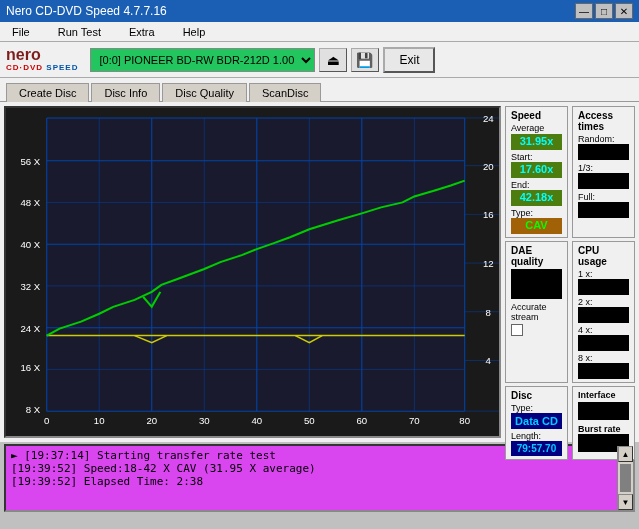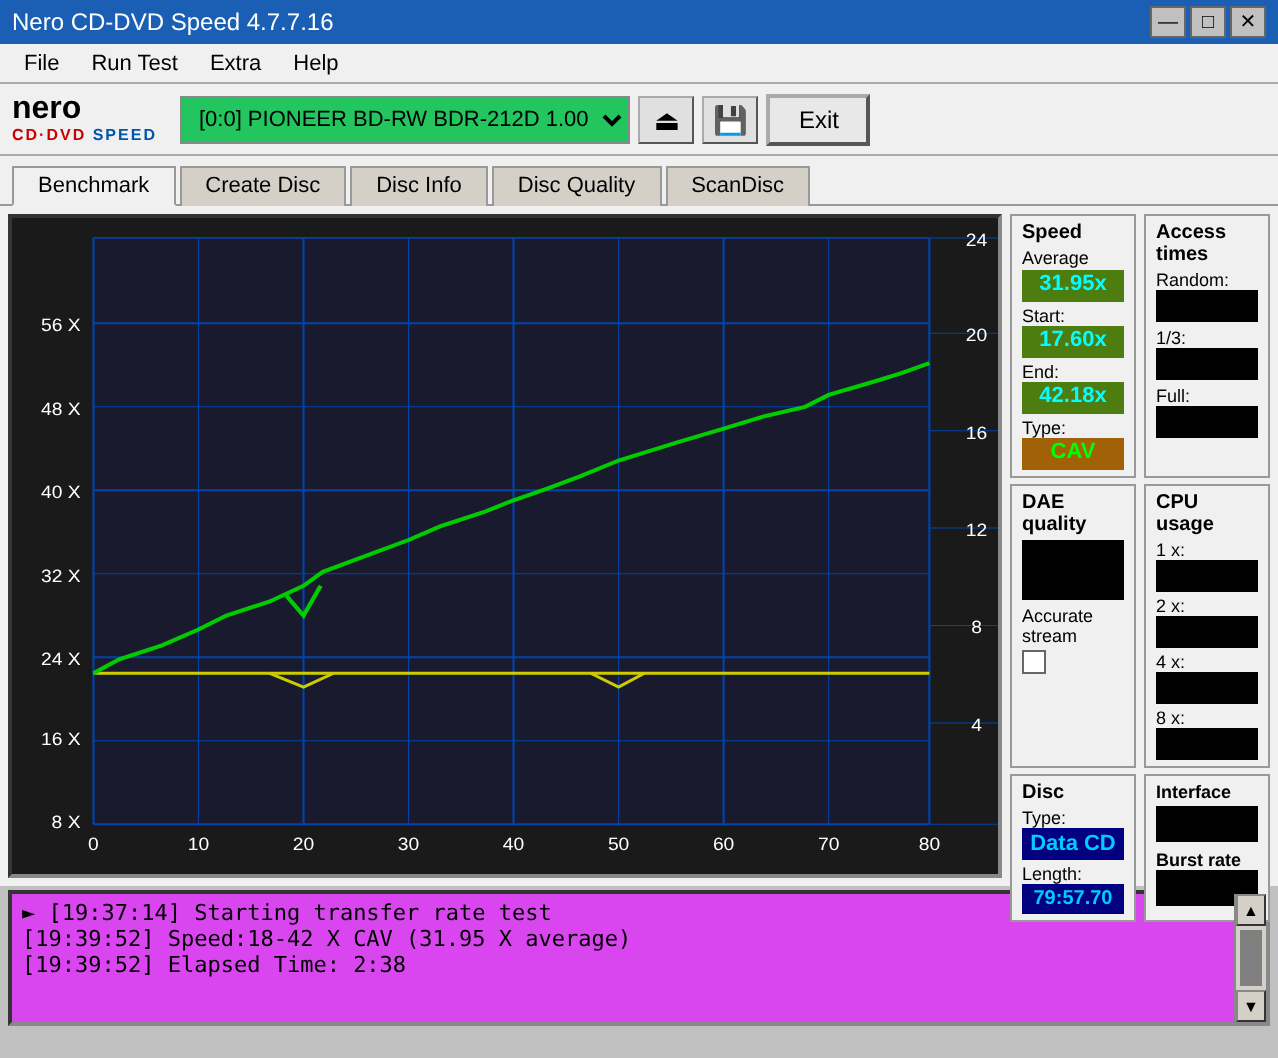--- a/index.html
+++ b/index.html
@@ -4,27 +4,27 @@
   <style>
     * { margin: 0; padding: 0; box-sizing: border-box; }
     body { width: 639px; height: 529px; background: #c0c0c0; font-family: 'Segoe UI', Tahoma, sans-serif; font-size: 11px; overflow: hidden; }
     
     
     .titlebar { background: #1a5fb4; color: white; height: 22px; display: flex; align-items: center; justify-content: space-between; padding: 0 6px; font-size: 12px; }
     .titlebar-controls { display: flex; gap: 2px; }
     .titlebar-btn { width: 18px; height: 16px; background: #c0c0c0; border: 1px solid #666; font-size: 10px; display: flex; align-items: center; justify-content: center; cursor: pointer; color: #000; }
     
     
-    .menubar { background: #f0f0f0; height: 20px; display: flex; align-items: center; padding: 0 4px; border-bottom: 1px solid #aaa; }
+    .menubar { background: #f0f0f0; height: 20px; display: flex; align-items: center; padding: 0 4px; border-bottom: 1px solid #aaa; gap: 12px; }
     .menubar-item { padding: 2px 8px; font-size: 11px; cursor: pointer; }
     
     
     .toolbar { background: #f0f0f0; height: 36px; display: flex; align-items: center; padding: 2px 6px; gap: 4px; border-bottom: 1px solid #aaa; }
     .nero-logo { display: flex; flex-direction: column; align-items: flex-start; margin-right: 8px; }
-    .nero-logo-top { font-size: 16px; font-weight: bold; color: #000000; line-height: 1; }
+    .nero-logo-top { font-size: 16px; font-weight: bold; color: #7f1d1d; line-height: 1; }
     .nero-logo-bottom { font-size: 8px; color: #cc0000; font-weight: bold; letter-spacing: 1px; }
     .drive-select { height: 24px; font-size: 11px; border: 1px solid #888; background: #22c55e; padding: 0 4px; min-width: 200px; }
     .toolbar-icon-btn { width: 28px; height: 24px; background: #e0e0e0; border: 1px outset #aaa; display: flex; align-items: center; justify-content: center; cursor: pointer; font-size: 14px; }
     .start-btn { background: #e8e8e8; border: 2px outset #aaa; padding: 3px 14px; font-size: 12px; font-weight: bold; cursor: pointer; height: 26px; }
     .exit-btn { background: #e8e8e8; border: 2px outset #aaa; padding: 3px 14px; font-size: 12px; cursor: pointer; height: 26px; }
     
     
     .tabs { background: #f0f0f0; display: flex; padding: 4px 6px 0; border-bottom: 1px solid #999; }
     .tab { padding: 3px 12px; background: #d4d0c8; border: 1px solid #999; border-bottom: none; font-size: 11px; cursor: pointer; margin-right: 2px; position: relative; top: 1px; }
     .tab.active { background: #f0f0f0; border-bottom: 1px solid #f0f0f0; z-index: 1; }
@@ -90,21 +90,20 @@
   </div>
   <select class="drive-select">
     <option>[0:0]  PIONEER BD-RW  BDR-212D 1.00</option>
   </select>
   <div class="toolbar-icon-btn">⏏</div>
   <div class="toolbar-icon-btn">💾</div>
   <button class="exit-btn">Exit</button>
 </div>
 
 <div class="tabs">
-  <div class="tab active">Benchmark</div>
   <div class="tab">Create Disc</div>
   <div class="tab">Disc Info</div>
   <div class="tab">Disc Quality</div>
   <div class="tab">ScanDisc</div>
 </div>
 
 <div class="main">
 
   <div class="chart-container">
     <svg class="chart-svg" viewBox="0 0 460 330" preserveAspectRatio="none">

